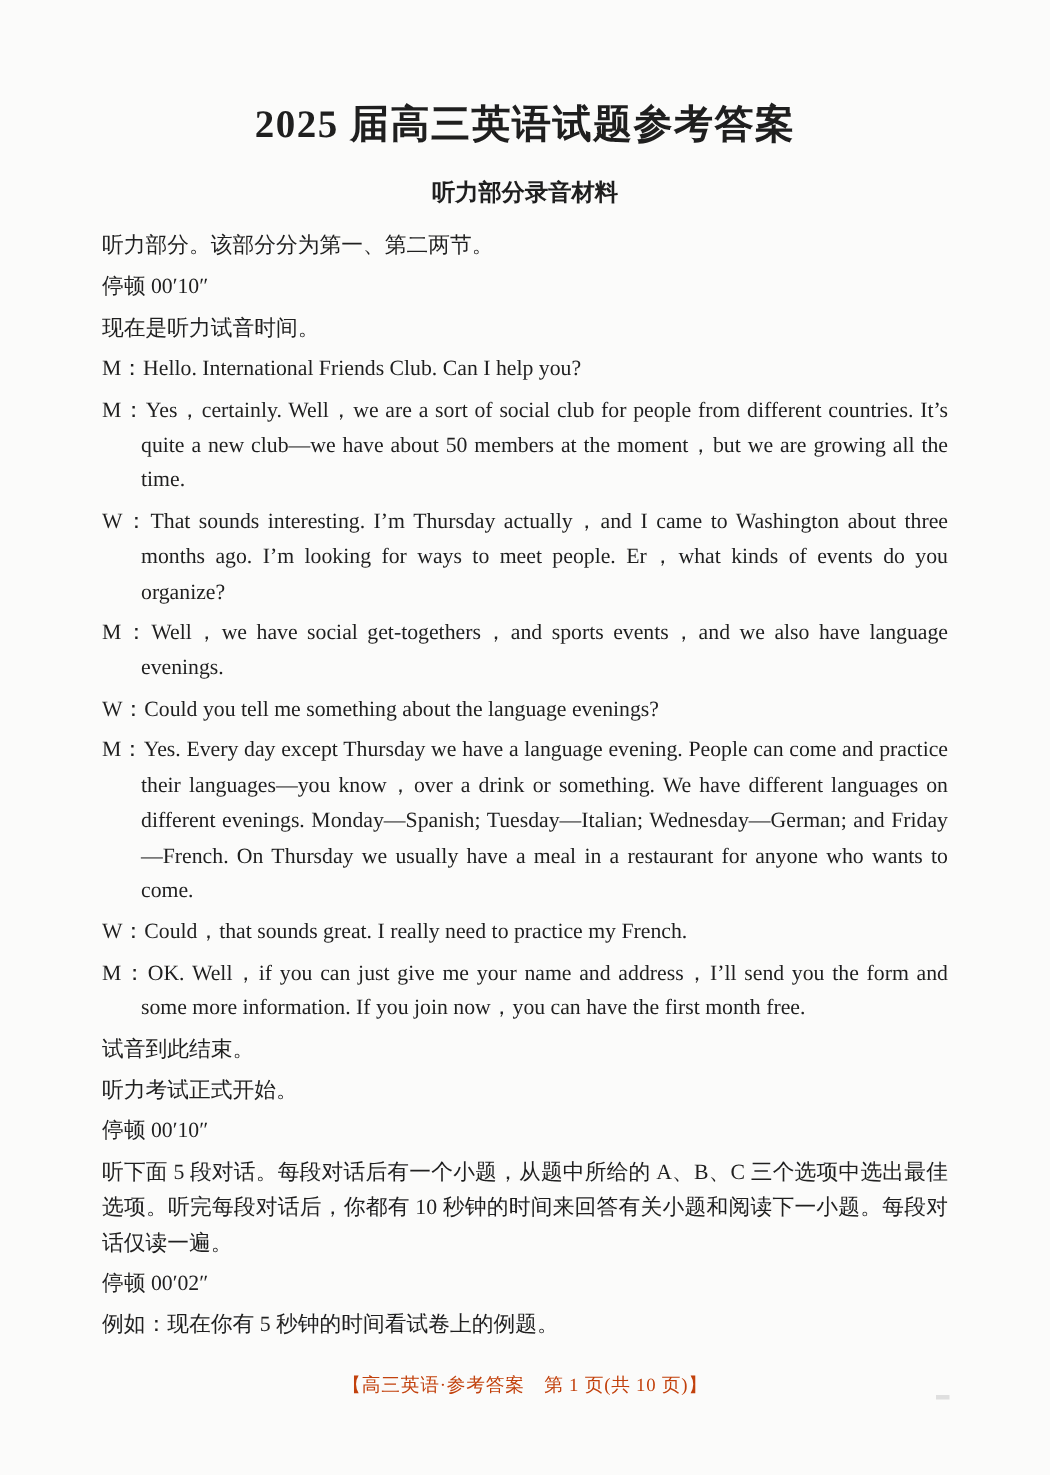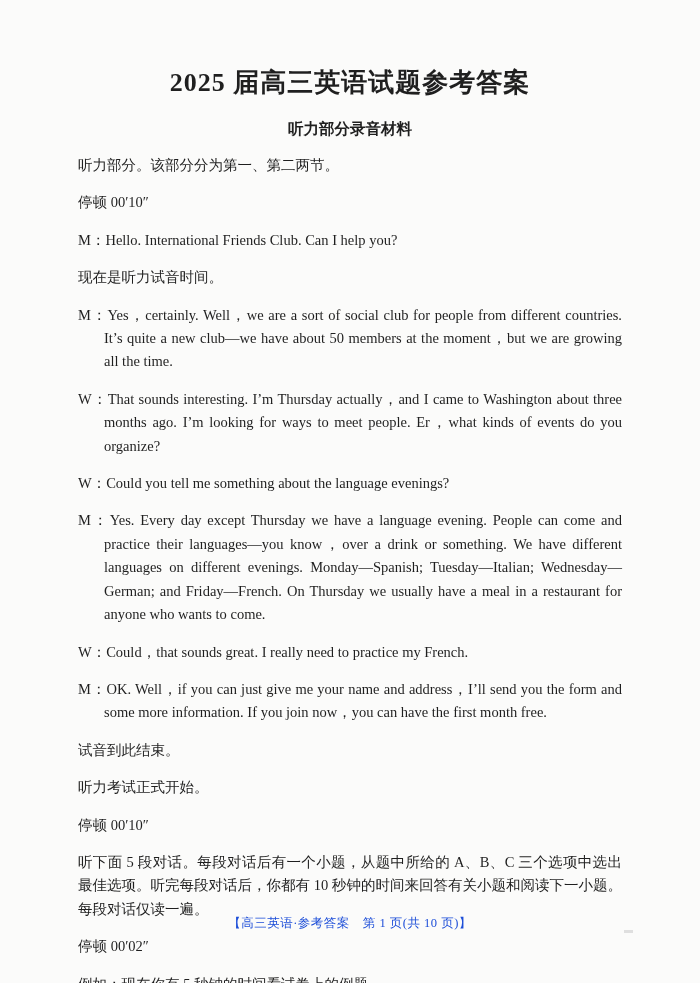--- a/index.html
+++ b/index.html
@@ -30,33 +30,33 @@
     font-size: 15.5px;
     line-height: 22px;
     font-weight: 700;
   }
   .transcript {
     margin: 13px 64px 0 64px;
     font-size: 14.5px;
     line-height: 23.4px;
     text-align: justify;
   }
-  .para { margin: 14px; }
+  .para { margin: 4px; }
   .dialogue {
     padding-left: 26px;
     text-indent: -26px;
   }
   .speaker { }
   .footer {
     position: absolute;
     left: 0; right: 0;
     top: 915px;
     text-align: center;
     font-size: 12.5px;
-    color: #1d4ed8;
+    color: #c2410c;
     letter-spacing: 0.5px;
   }
   .scan-artifact {
     position: absolute;
     left: 624px; top: 930px;
     width: 9px; height: 3px;
     background: #c9c9c9;
     opacity: 0.55;
   }
 </style>
@@ -65,24 +65,25 @@
 
 <div class="page">
 
   <h1 class="title">2025 届高三英语试题参考答案</h1>
 
   <h2 class="subtitle">听力部分录音材料</h2>
 
   <div class="transcript">
       <p class="para cn"><span>听力部分。该部分分为第一、第二两节。</span></p>
       <p class="para pause"><span>停顿 00′10″</span></p>
+      <p class="para cn"><span>现在是听力试音时间。</span></p>
       <p class="para dialogue"><span class="speaker">M：</span><span>Hello. International Friends Club. Can I help you?</span></p>
-      <p class="para cn"><span>现在是听力试音时间。</span></p>
       <p class="para dialogue"><span class="speaker">M：</span><span>Yes，certainly. Well，we are a sort of social club for people from different countries. It’s quite a new club—we have about 50 members at the moment，but we are growing all the time.</span></p>
       <p class="para dialogue"><span class="speaker">W：</span><span>That sounds interesting. I’m Thursday actually，and I came to Washington about three months ago. I’m looking for ways to meet people. Er，what kinds of events do you organize?</span></p>
+      <p class="para dialogue"><span class="speaker">M：</span><span>Well，we have social get-togethers，and sports events，and we also have language evenings.</span></p>
       <p class="para dialogue"><span class="speaker">W：</span><span>Could you tell me something about the language evenings?</span></p>
       <p class="para dialogue"><span class="speaker">M：</span><span>Yes. Every day except Thursday we have a language evening. People can come and practice their languages—you know，over a drink or something. We have different languages on different evenings. Monday—Spanish; Tuesday—Italian; Wednesday—German; and Friday—French. On Thursday we usually have a meal in a restaurant for anyone who wants to come.</span></p>
       <p class="para dialogue"><span class="speaker">W：</span><span>Could，that sounds great. I really need to practice my French.</span></p>
       <p class="para dialogue"><span class="speaker">M：</span><span>OK. Well，if you can just give me your name and address，I’ll send you the form and some more information. If you join now，you can have the first month free.</span></p>
       <p class="para cn"><span>试音到此结束。</span></p>
       <p class="para cn"><span>听力考试正式开始。</span></p>
       <p class="para pause"><span>停顿 00′10″</span></p>
       <p class="para cn"><span>听下面 5 段对话。每段对话后有一个小题，从题中所给的 A、B、C 三个选项中选出最佳选项。听完每段对话后，你都有 10 秒钟的时间来回答有关小题和阅读下一小题。每段对话仅读一遍。</span></p>
       <p class="para pause"><span>停顿 00′02″</span></p>
       <p class="para cn"><span>例如：现在你有 5 秒钟的时间看试卷上的例题。</span></p>

